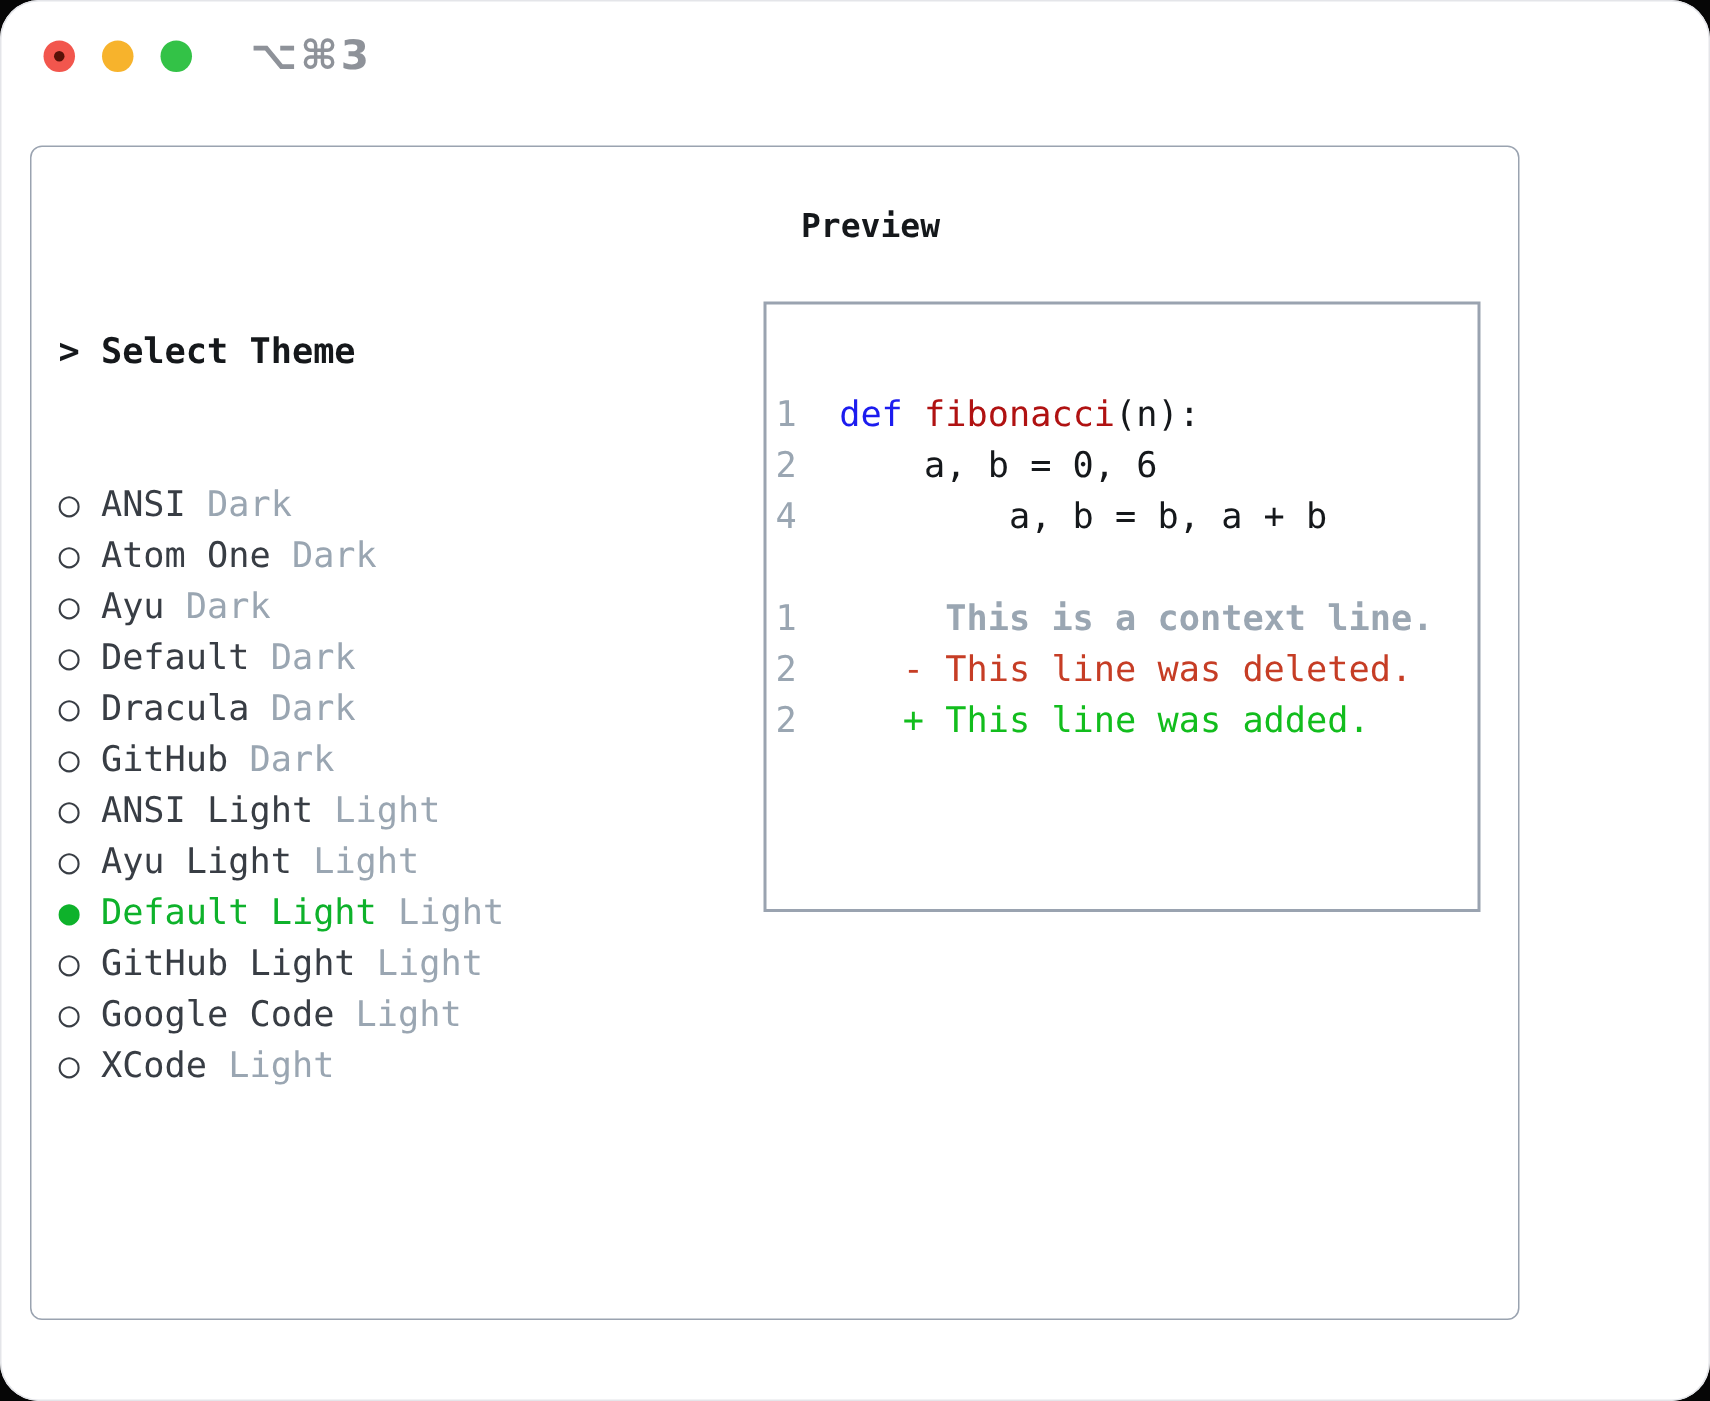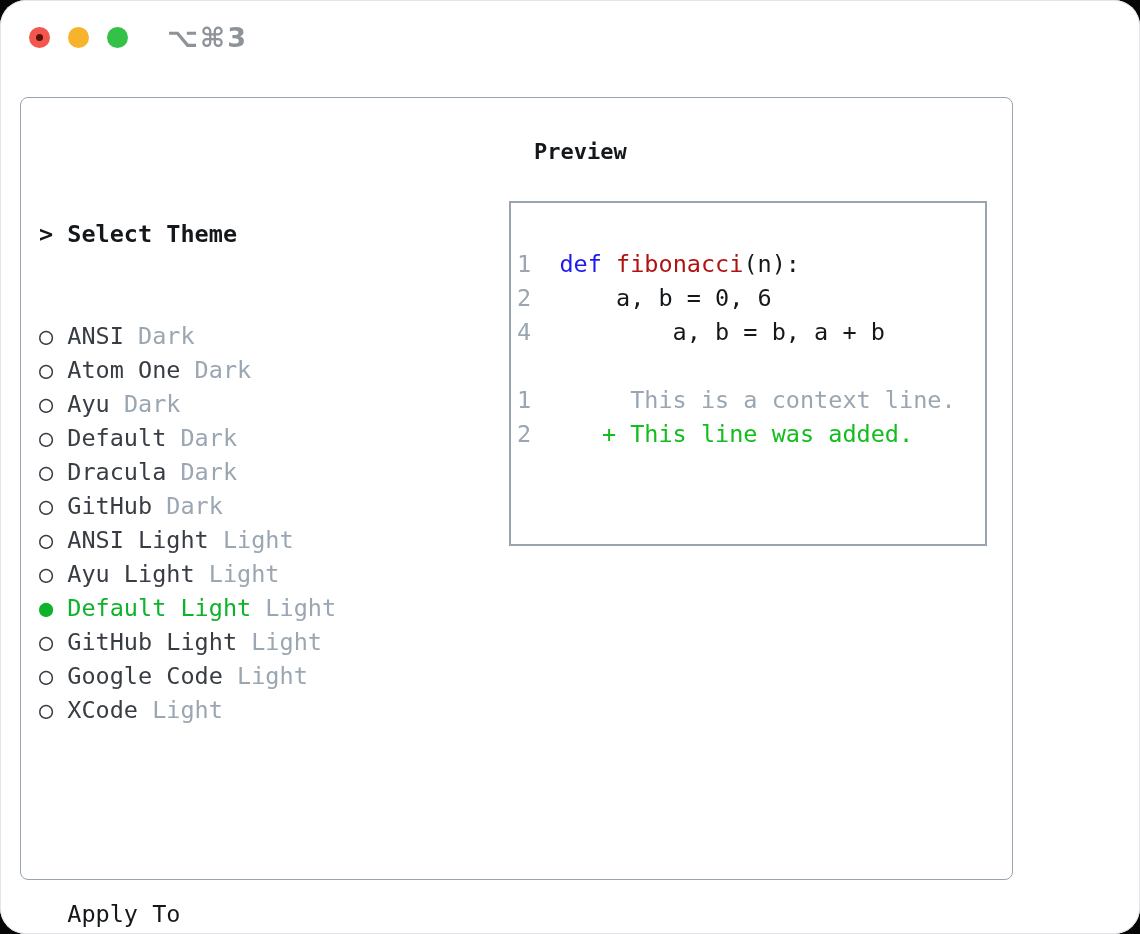--- a/index.html
+++ b/index.html
@@ -51,31 +51,31 @@
   .sel { color: var(--accent-green, #0eb22b); }
 
   
   .preview-label {
     position: absolute; left: 482px; top: 37px; height: 34px; line-height: 34px;
     font-size: 22px; font-weight: bold; color: var(--text-dark, #15181b);
     white-space: pre;
     margin-left: 31px;
   }
   .preview-box {
-    position: absolute; left: 488px; top: 103px; width: 478px; height: 345px;
+    position: absolute; left: 488px; top: 103px; width: 478px; height: 407px;
     border: 2px solid var(--border-gray, #9aa3b0);
-    padding: 10px 4px 0 6px;
+    padding: 22px 4px 0 6px;
     overflow: hidden;
   }
   .code-line { height: 34px; line-height: 34px; font-size: 23.5px; white-space: pre; }
   .lnum { display: inline-block; width: 3ch; color: var(--muted, #9aa6b2); }
   .tok-pl  { color: var(--text-dark, #15181b); }
   .tok-kw  { color: var(--kw-blue, #1c1cef); }
   .tok-fn  { color: var(--fn-red, #b01212); }
-  .tok-ctx { color: var(--muted, #9aa6b2); }
+  .tok-ctx { color: var(--muted, #9aa6b2); font-weight: bold; }
   .tok-del { color: var(--del-red, #c63d25); }
   .tok-add { color: var(--add-green, #12bd1d); }
 </style>
 </head>
 <body>
 
 <div class="window">
 
   <div class="titlebar">
     <div class="traffic red"></div>
@@ -83,35 +83,35 @@
     <div class="traffic green"></div>
     <div class="win-title">⌥⌘3</div>
   </div>
 
   <div class="panel">
 
     <div class="left-col">
       <div class="row"><span class="gut2 hdr">&gt;</span><span class="hdr">Select Theme</span></div>
       <div id="theme-list"><div class="row"><span class="gut2">○</span><span>ANSI</span><span class="muted"> Dark</span></div><div class="row"><span class="gut2">○</span><span>Atom One</span><span class="muted"> Dark</span></div><div class="row"><span class="gut2">○</span><span>Ayu</span><span class="muted"> Dark</span></div><div class="row"><span class="gut2">○</span><span>Default</span><span class="muted"> Dark</span></div><div class="row"><span class="gut2">○</span><span>Dracula</span><span class="muted"> Dark</span></div><div class="row"><span class="gut2">○</span><span>GitHub</span><span class="muted"> Dark</span></div><div class="row"><span class="gut2">○</span><span>ANSI Light</span><span class="muted"> Light</span></div><div class="row"><span class="gut2">○</span><span>Ayu Light</span><span class="muted"> Light</span></div><div class="row"><span class="gut2 sel">●</span><span class="sel">Default Light</span><span class="muted"> Light</span></div><div class="row"><span class="gut2">○</span><span>GitHub Light</span><span class="muted"> Light</span></div><div class="row"><span class="gut2">○</span><span>Google Code</span><span class="muted"> Light</span></div><div class="row"><span class="gut2">○</span><span>XCode</span><span class="muted"> Light</span></div></div>
       <div class="row"> </div>
-      <div class="row"><span class="gut2"></span><span style="color:var(--text-dark,#15181b)">Apply To</span></div>
       
       
       
       
     </div>
 
     <div class="preview-label">Preview</div>
 
     <div class="preview-box">
       <div id="preview-code">
           <div class="code-line"><span class="lnum"></span></div>
           <div class="code-line"><span class="lnum">1</span><span class="tok-kw">def</span><span class="tok-pl"> </span><span class="tok-fn">fibonacci</span><span class="tok-pl">(n):</span></div>
           <div class="code-line"><span class="lnum">2</span><span class="tok-pl">    a, b = 0, 6</span></div>
           <div class="code-line"><span class="lnum">4</span><span class="tok-pl">        a, b = b, a + b</span></div>
           <div class="code-line"><span class="lnum"></span></div>
           <div class="code-line"><span class="lnum">1</span><span class="tok-ctx">     This is a context line.</span></div>
+          <div class="code-line"><span class="lnum">2</span><span class="tok-del">   - This line was deleted.</span></div>
           <div class="code-line"><span class="lnum">2</span><span class="tok-add">   + This line was added.</span></div>
         </div>
     </div>
 
   </div>
 </div>
 
 </body></html>

